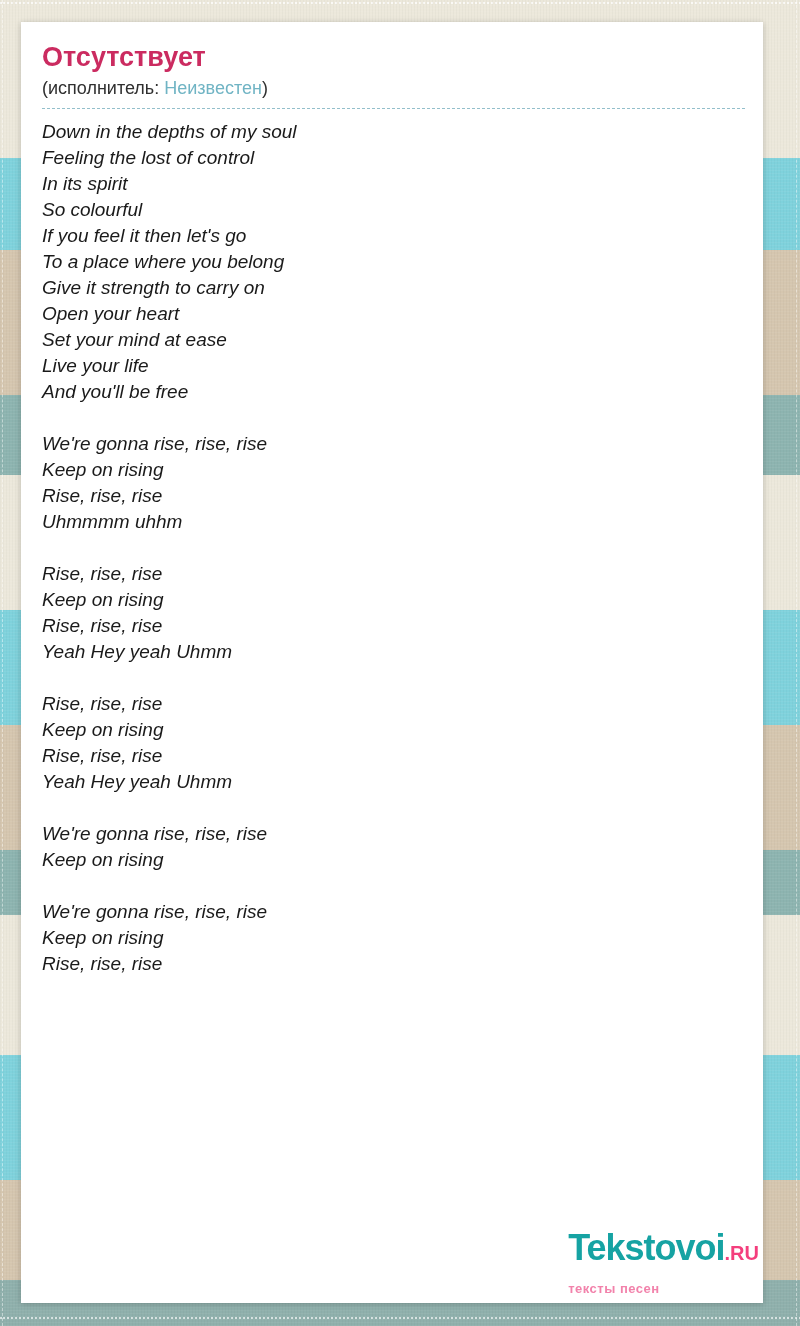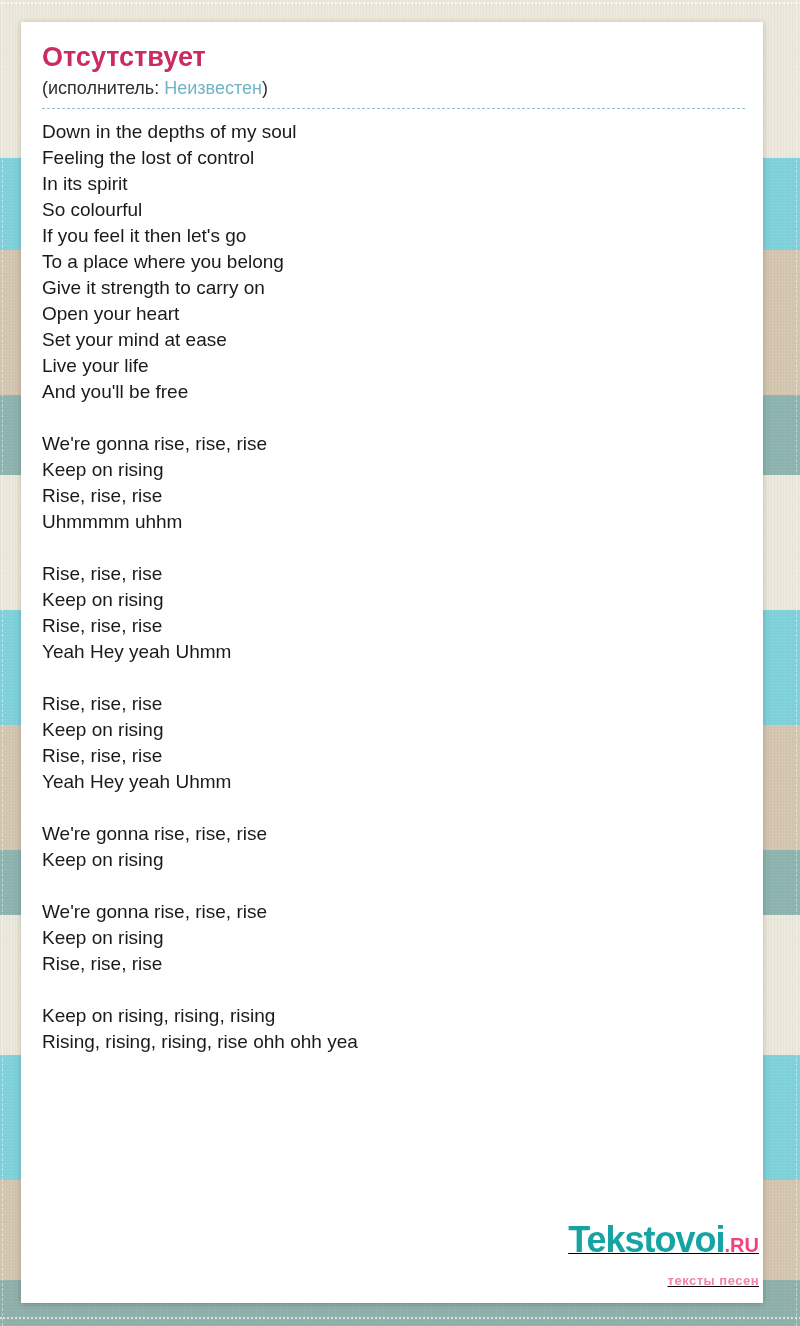--- a/index.html
+++ b/index.html
@@ -77,31 +77,30 @@
   .header-sep {
     margin-top: 9px;
     border-bottom: 1px dashed #93bfcb;
     height: 0;
   }
   .lyrics {
     color: #1a1a1a;
     font-size: 19px;
     line-height: 26px;
   }
-  .lyrics p { margin: 26px 0; }
+  .lyrics p { margin: 26px 0; font-style: italic; }
   .lyrics p:first-child { margin-top: 10px; }
 
   
   .logo {
     position: absolute;
-    right: 4px; bottom: 16px;
-    text-align: right;
+    right: 4px; bottom: 8px;
+    text-align: left;
     cursor: pointer;
     line-height: 1;
-    text-decoration: underline;
   }
   .logo-main { white-space: nowrap; }
   .logo-name {
     font-size: 36px;
     font-weight: 700;
     letter-spacing: -1px;
     color: #16a3a3;
   }
   .logo-tld {
     font-size: 20px;
@@ -136,21 +135,20 @@
 
     <div class="header-sep"></div>
 
     <div class="lyrics" id="lyrics">
         <p>Down in the depths of my soul<br>Feeling the lost of control<br>In its spirit<br>So colourful<br>If you feel it then let's go<br>To a place where you belong<br>Give it strength to carry on<br>Open your heart<br>Set your mind at ease<br>Live your life<br>And you'll be free</p>
         <p>We're gonna rise, rise, rise<br>Keep on rising<br>Rise, rise, rise<br>Uhmmmm uhhm</p>
         <p>Rise, rise, rise<br>Keep on rising<br>Rise, rise, rise<br>Yeah Hey yeah Uhmm</p>
         <p>Rise, rise, rise<br>Keep on rising<br>Rise, rise, rise<br>Yeah Hey yeah Uhmm</p>
         <p>We're gonna rise, rise, rise<br>Keep on rising</p>
         <p>We're gonna rise, rise, rise<br>Keep on rising<br>Rise, rise, rise</p>
-        <p>Keep on rising, rising, rising<br>Rising, rising, rising, rise ohh ohh yea</p>
       </div>
 
     <div class="logo">
       <div class="logo-main"><span class="logo-name">Tekstovoi</span><span class="logo-tld">.RU</span></div>
       <div class="logo-tagline">тексты песен</div>
     </div>
 
   </div>
 </div>
 

